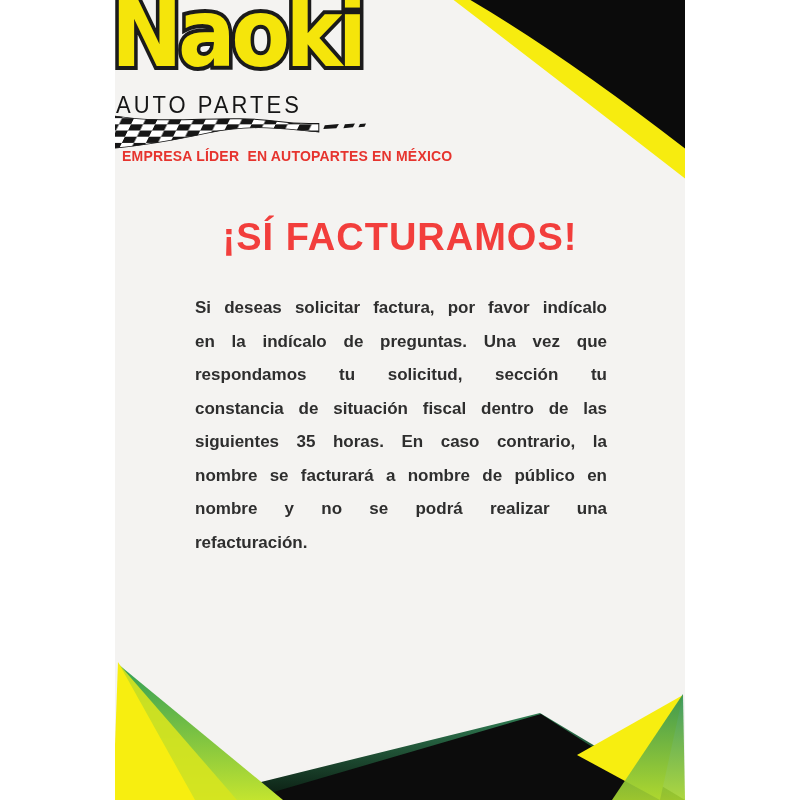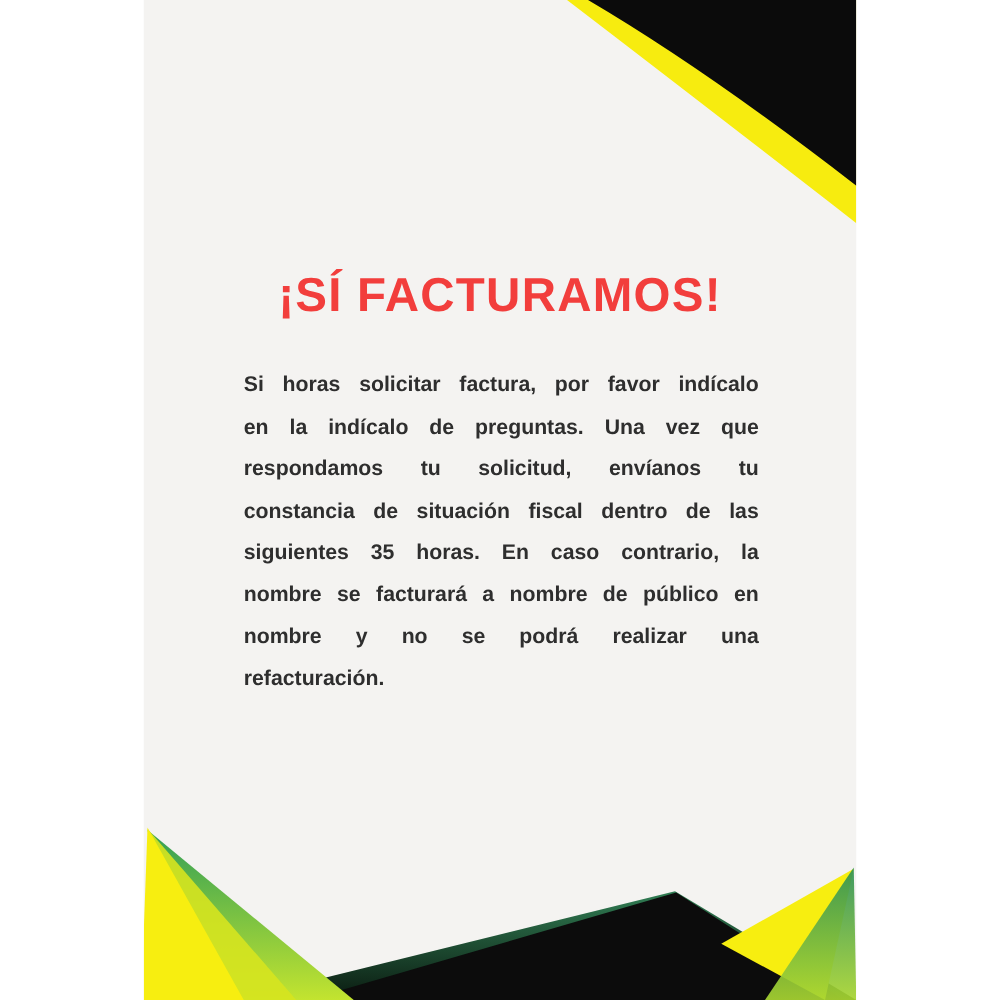--- a/index.html
+++ b/index.html
@@ -54,27 +54,47 @@
 <body>
 
 <div class="stage">
   <div class="flyer">
 
     <svg class="corner" viewBox="0 0 232 180" preserveAspectRatio="none" aria-hidden="true">
       <path d="M -2 -2 L 234 -2 L 234 180 Q 100 76 -2 -2 Z" fill="#f7ec0f"></path>
       <path d="M 14 -2 L 234 -2 L 234 150 Q 110 54 14 -2 Z" fill="#0b0b0b"></path>
     </svg>
 
+    <header class="brand">
+      <div class="naoki">Naoki</div>
+      <div class="autopartes">AUTO PARTES</div>
+
+      <svg class="flag" viewBox="0 0 255 40" preserveAspectRatio="none" aria-hidden="true">
+        <defs>
+          <pattern id="chk" width="24" height="13" patternUnits="userSpaceOnUse" patternTransform="skewX(-25)">
+            <rect width="24" height="13" fill="#ffffff"></rect>
+            <rect width="12" height="6.5" fill="#161616"></rect>
+            <rect x="12" y="6.5" width="12" height="6.5" fill="#161616"></rect>
+          </pattern>
+        </defs>
+        <path d="M 0 4 C 60 14 110 2 165 10 C 185 13 198 12 205 12 L 205 21 C 170 18 140 12 95 22 C 55 31 25 36 0 38 Z" fill="url(#chk)" stroke="#161616" stroke-width="1"></path>
+        <path d="M 211 14 l 14 -1.5 l -2.5 4.5 l -13 1 z" fill="#161616"></path>
+        <path d="M 231 13 l 10 -1 l -2 4 l -9.5 1 z" fill="#161616"></path>
+        <path d="M 246 12.5 l 6 -0.5 l -1.5 3.5 l -6 0.5 z" fill="#161616"></path>
+      </svg>
+
+      <div class="tagline">EMPRESA LÍDER  EN AUTOPARTES EN MÉXICO</div>
+    </header>
 
     <h1 class="headline">¡SÍ FACTURAMOS!</h1>
 
     <div class="bodytext">
-        <div class="jline">Si horas solicitar factura, por favor indícalo</div>
+        <div class="jline">Si deseas solicitar factura, por favor indícalo</div>
         <div class="jline">en la indícalo de preguntas. Una vez que</div>
-        <div class="jline">respondamos tu solicitud, envíanos tu</div>
+        <div class="jline">respondamos tu solicitud, sección tu</div>
         <div class="jline">constancia de situación fiscal dentro de las</div>
         <div class="jline">siguientes 35 horas. En caso contrario, la</div>
         <div class="jline">nombre se facturará a nombre de público en</div>
         <div class="jline">nombre y no se podrá realizar una</div>
         <div class="jline">refacturación.</div>
       </div>
 
     <svg class="bottomdeco" viewBox="0 0 570 142" preserveAspectRatio="none" aria-hidden="true">
       <defs>
         <linearGradient id="gradLG" x1="0" y1="0" x2="0" y2="1">

